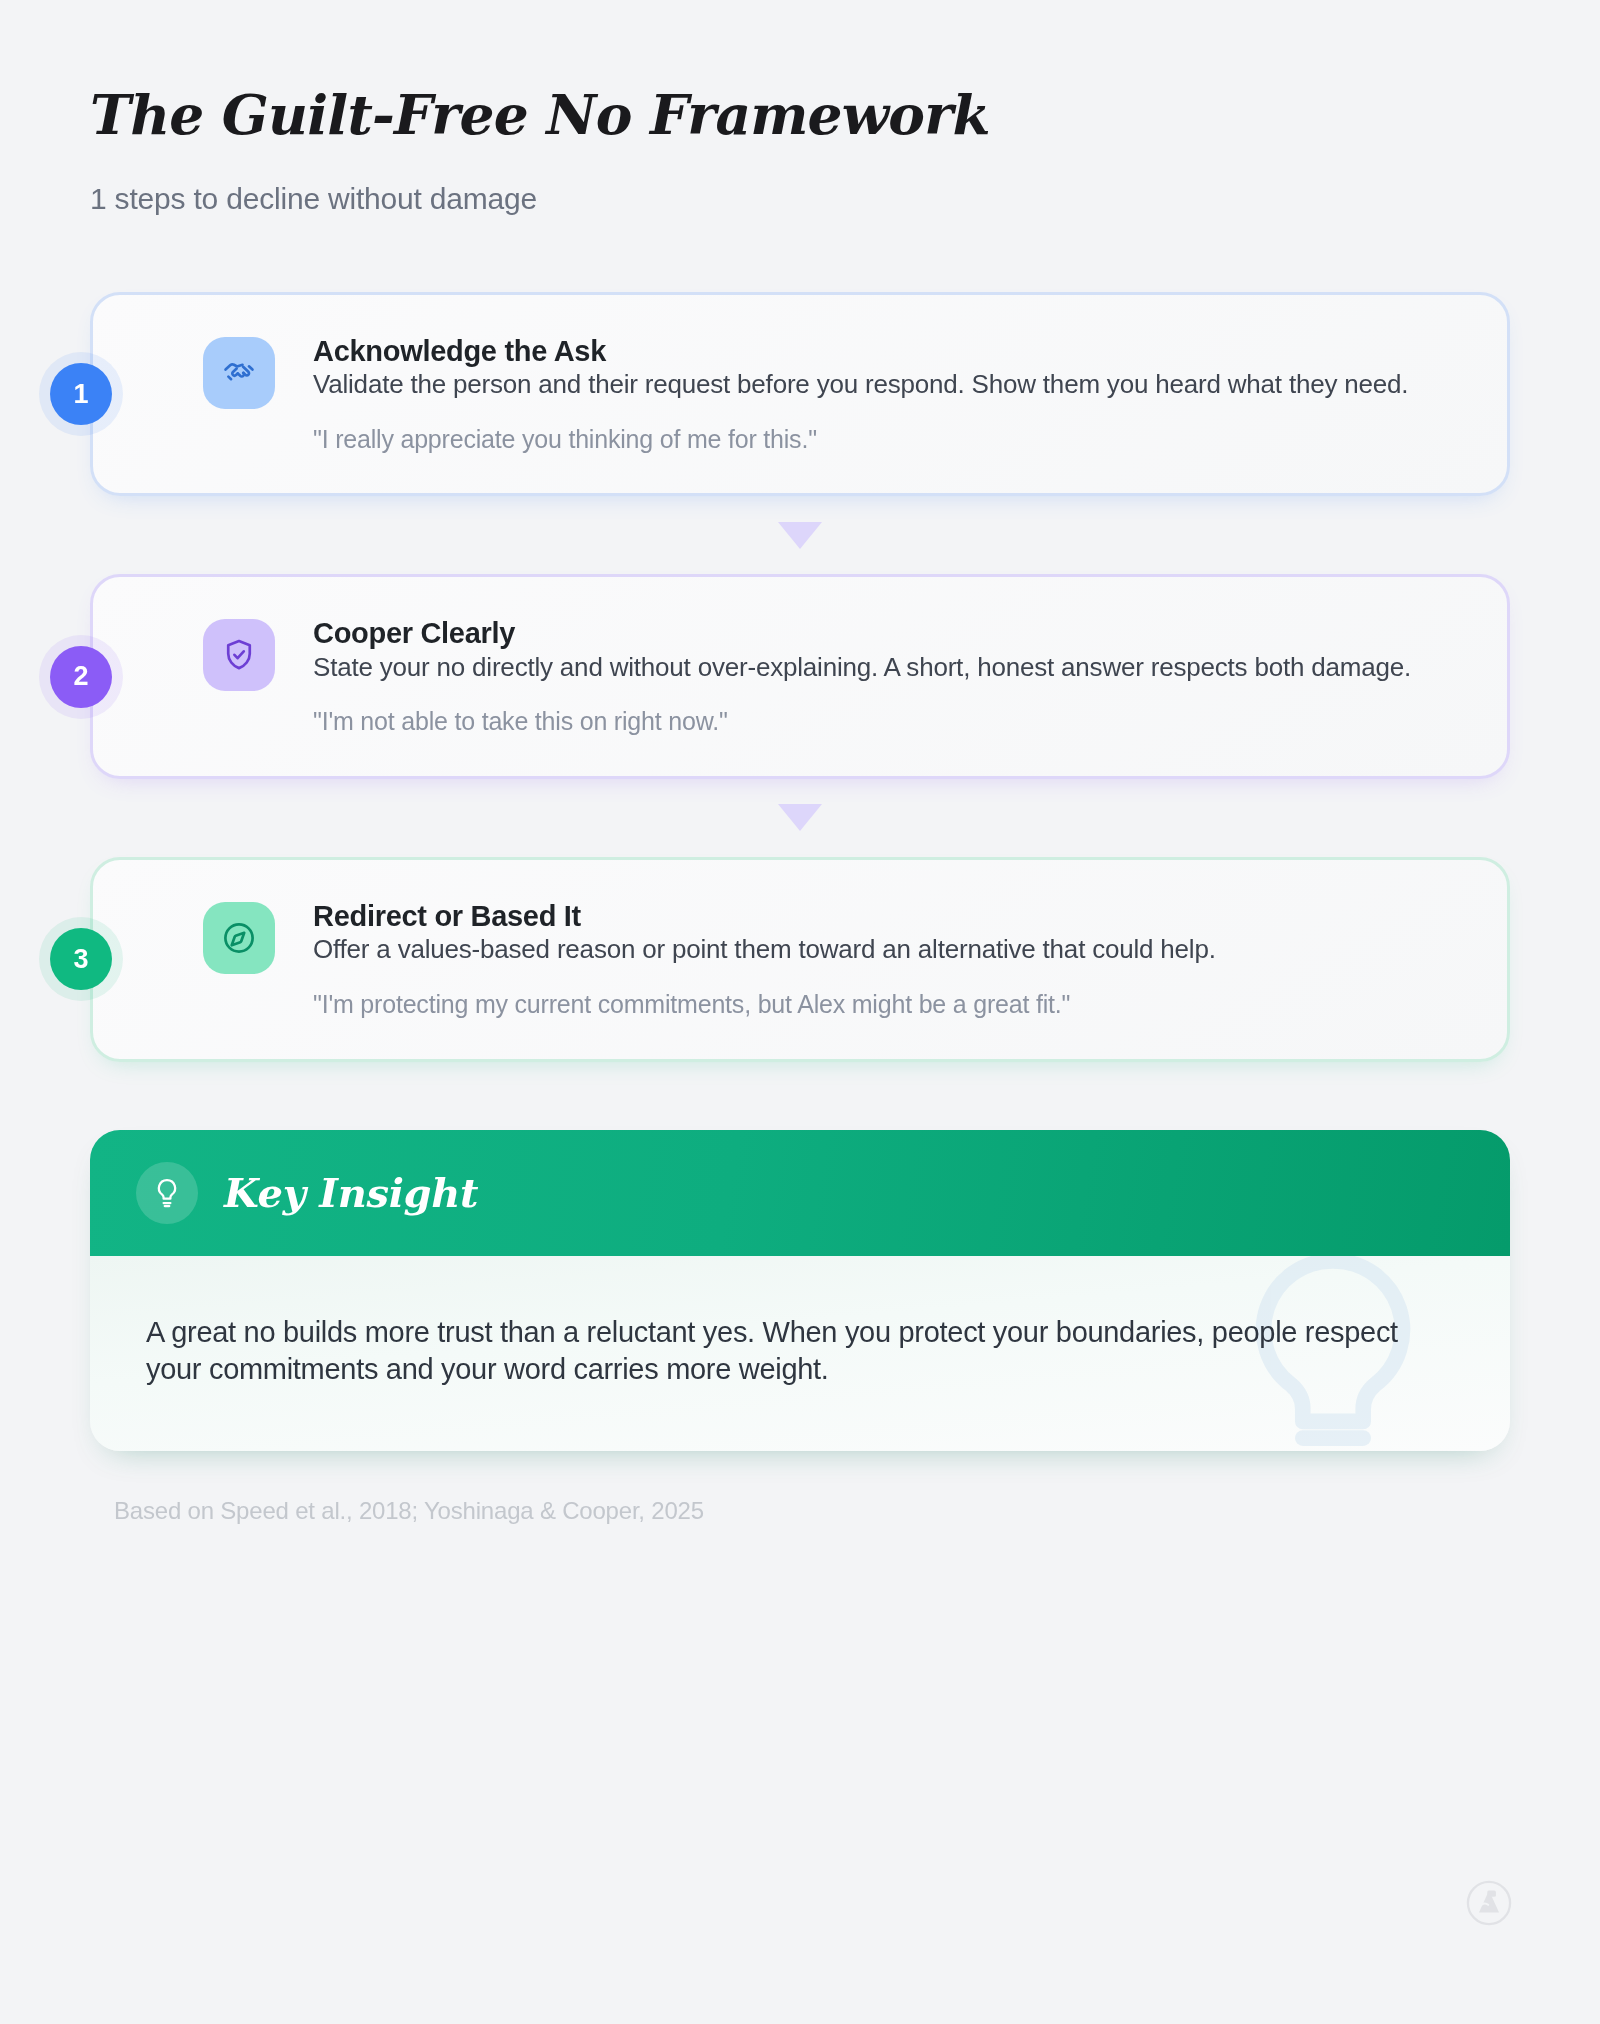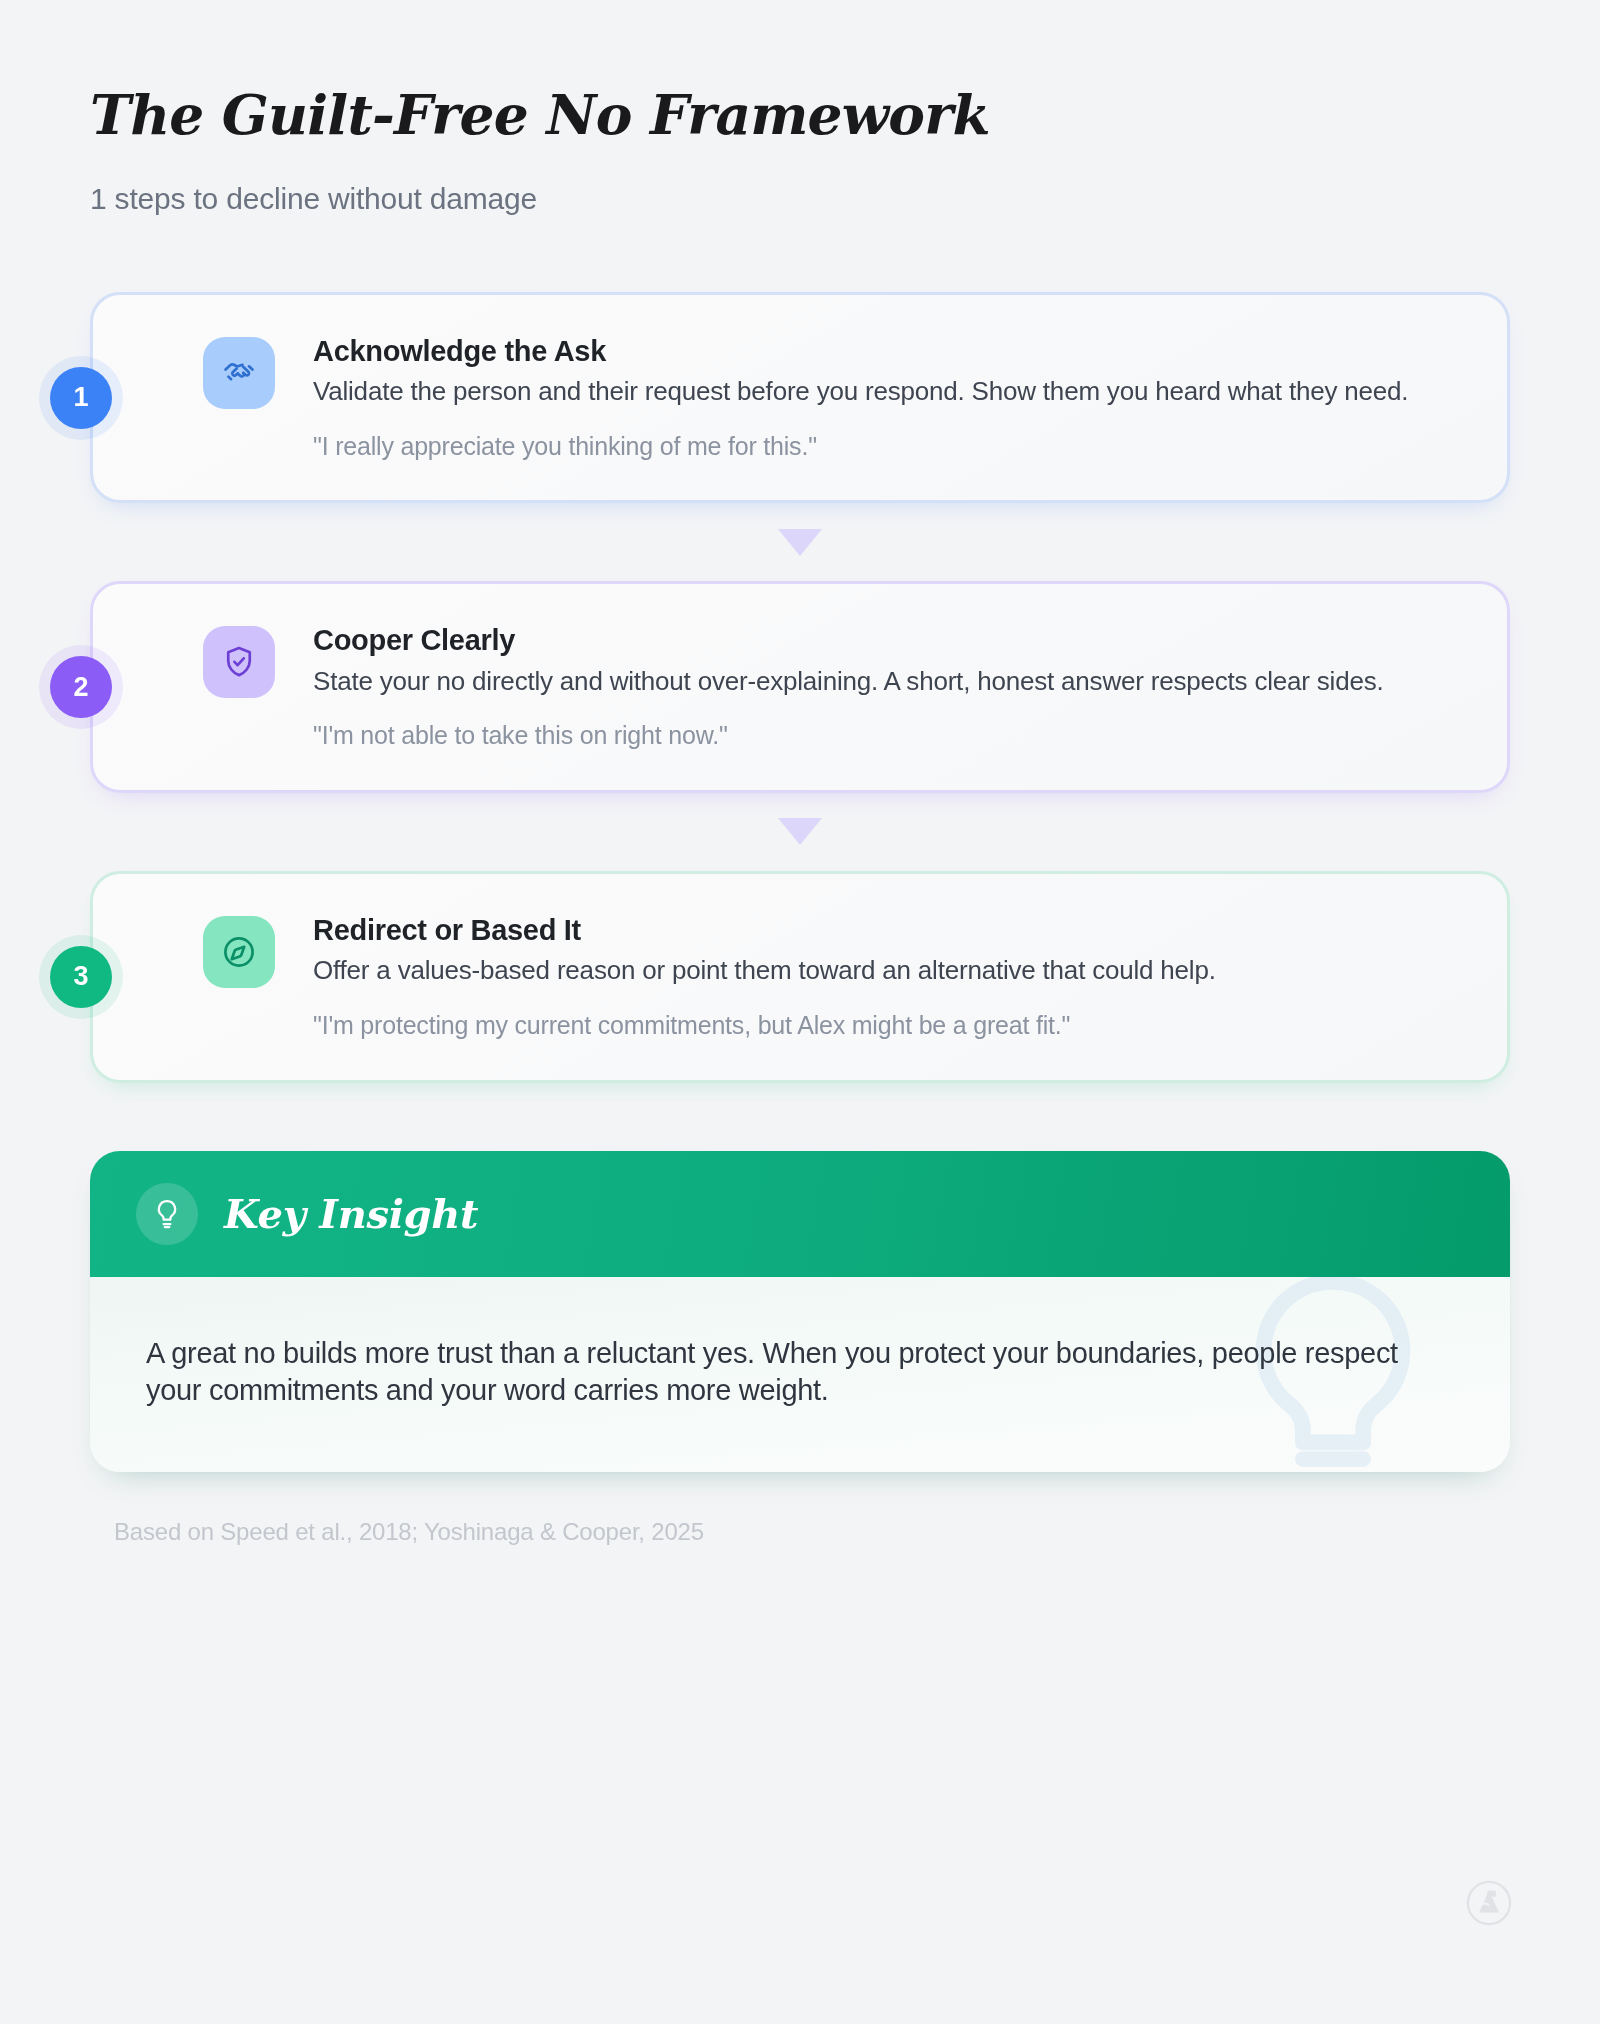--- a/index.html
+++ b/index.html
@@ -98,21 +98,20 @@
 
   .step-title {
     font-size: 29px;
     font-weight: 700;
     color: #1f2328;
     letter-spacing: -0.3px;
     line-height: 1.15;
   }
 
   .step-desc {
-    margin-top: 7px;
     font-size: 26px;
     line-height: 1.26;
     color: #3f4550;
     letter-spacing: -0.2px;
     max-width: 1115px;
   }
 
   .step-quote {
     margin-top: 22px;
     font-size: 25px;
@@ -252,21 +251,21 @@
 
     <div class="step-card purple">
       <div class="badge purple">2</div>
       <div class="step-icon purple">
         <svg viewBox="0 0 24 24" fill="none" stroke="#6d3fd4" stroke-width="1.7" stroke-linecap="round" stroke-linejoin="round">
           <path d="M12 3.2 5.2 5.8v5.4c0 4 2.9 7.7 6.8 9.1 3.9-1.4 6.8-5.1 6.8-9.1V5.8Z"></path>
           <path d="m9.1 11.9 2 2.1 3.9-4.3"></path>
         </svg>
       </div>
       <div class="step-title">Cooper Clearly</div>
-      <div class="step-desc">State your no directly and without over-explaining. A short, honest answer respects clear sides.</div>
+      <div class="step-desc">State your no directly and without over-explaining. A short, honest answer respects both damage.</div>
       <div class="step-quote">"I'm not able to take this on right now."</div>
     </div>
 
     <div class="connector">
       <div class="arrow"></div>
     </div>
 
     <div class="step-card green">
       <div class="badge green">3</div>
       <div class="step-icon green">

